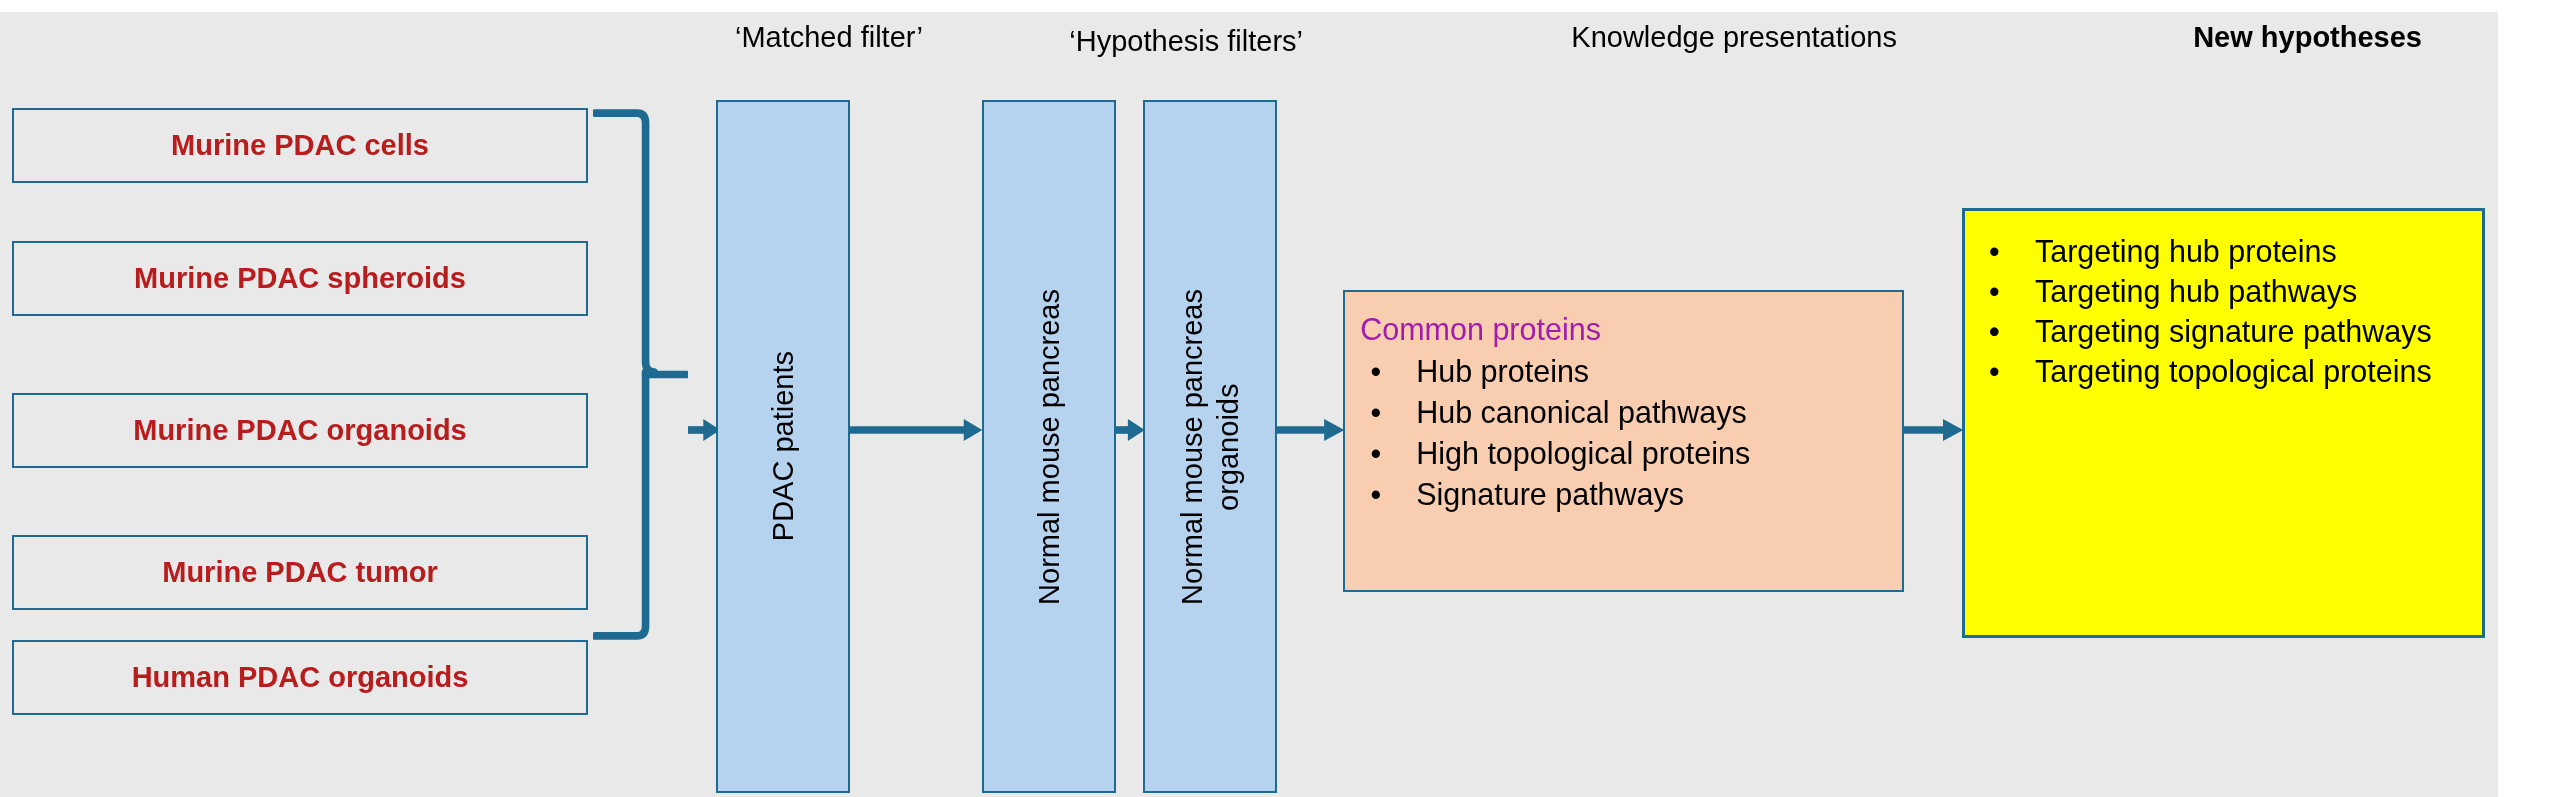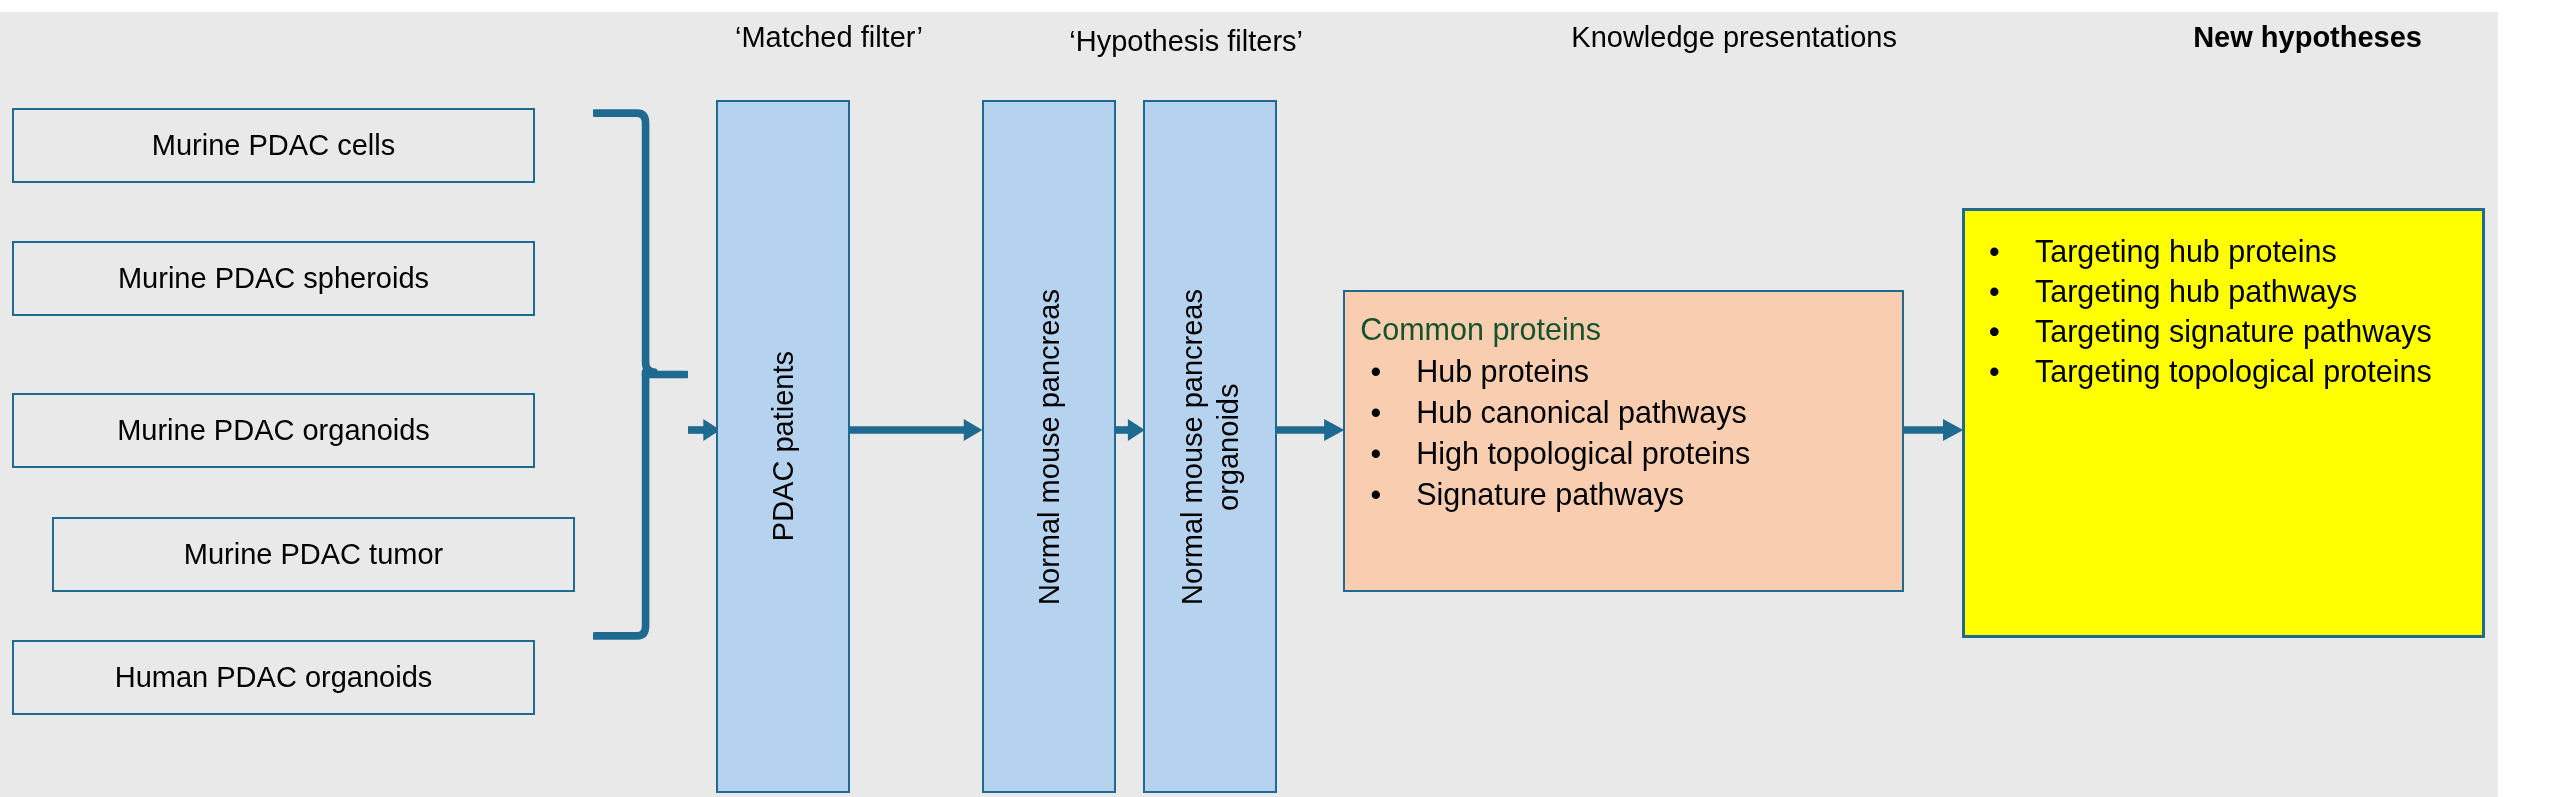--- a/index.html
+++ b/index.html
@@ -32,30 +32,31 @@
     font-size: 29px;
     line-height: 34px;
     text-align: right;
     white-space: nowrap;
   }
 
   
   .src-box {
     position: absolute;
     left: 12px;
-    width: 523px;
+    width: 576px;
     height: 75px;
     background: #e9e9e9;
     border: 2.5px solid #1f6a91;
     box-sizing: border-box;
     display: flex;
     align-items: center;
     justify-content: center;
-    color: #000000;
+    color: #b91c1c;
     font-size: 29px;
+    font-weight: bold;
   }
 
   
   .brace {
     position: absolute;
     left: 593px;
     top: 108px;
     width: 95px;
     height: 533px;
   }
@@ -93,21 +94,21 @@
     left: 1343px;
     top: 290px;
     width: 561px;
     height: 302px;
     background: #f8cdb0;
     border: 2.5px solid #1f6a91;
     box-sizing: border-box;
     padding: 18.6px 15.2px 0 15.2px;
   }
   #knowledge-title {
-    color: #14532d;
+    color: #a21caf;
     font-size: 30.5px;
     line-height: 37px;
     margin: 0 0 3.4px 0;
   }
   .klist { list-style: none; margin: 0; padding: 0; }
   .klist li {
     position: relative;
     color: #000000;
     font-size: 30.5px;
     line-height: 41px;
@@ -156,21 +157,21 @@
   <div id="panel"></div>
 
   <div class="col-label" style="left:644px; top:20.3px; width:279px;">‘Matched filter’</div>
   <div class="col-label" style="left:947px; top:24px; width:356px;">‘Hypothesis filters’</div>
   <div class="col-label" style="left:1355px; top:20.3px; width:542px;">Knowledge presentations</div>
   <div class="col-label" style="left:2032px; top:20.3px; width:390px;font-weight:bold;">New hypotheses</div>
 
   <div class="src-box" style="top:108px;">Murine PDAC cells</div>
   <div class="src-box" style="top:241px;">Murine PDAC spheroids</div>
   <div class="src-box" style="top:393px;">Murine PDAC organoids</div>
-  <div class="src-box" style="top:517px;margin-left:40px;">Murine PDAC tumor</div>
+  <div class="src-box" style="top:535px;">Murine PDAC tumor</div>
   <div class="src-box" style="top:640px;">Human PDAC organoids</div>
 
   <div class="brace">
     <svg width="95" height="533" viewBox="0 0 112 630" xmlns="http://www.w3.org/2000/svg">
       <path d="M 2 6 L 52 6 Q 62 6 62 18 L 62 300 Q 62 312 72 312 L 62 312 Q 62 312 62 324 L 62 612 Q 62 624 52 624 L 2 624" fill="none" stroke="#1f6a91" stroke-width="9" stroke-linecap="round" stroke-linejoin="round"></path>
       <path d="M 62 315 L 110 315" fill="none" stroke="#1f6a91" stroke-width="9" stroke-linecap="round"></path>
     </svg>
   </div>
 
   <div class="arrow" style="left:688px; top:413px;">

